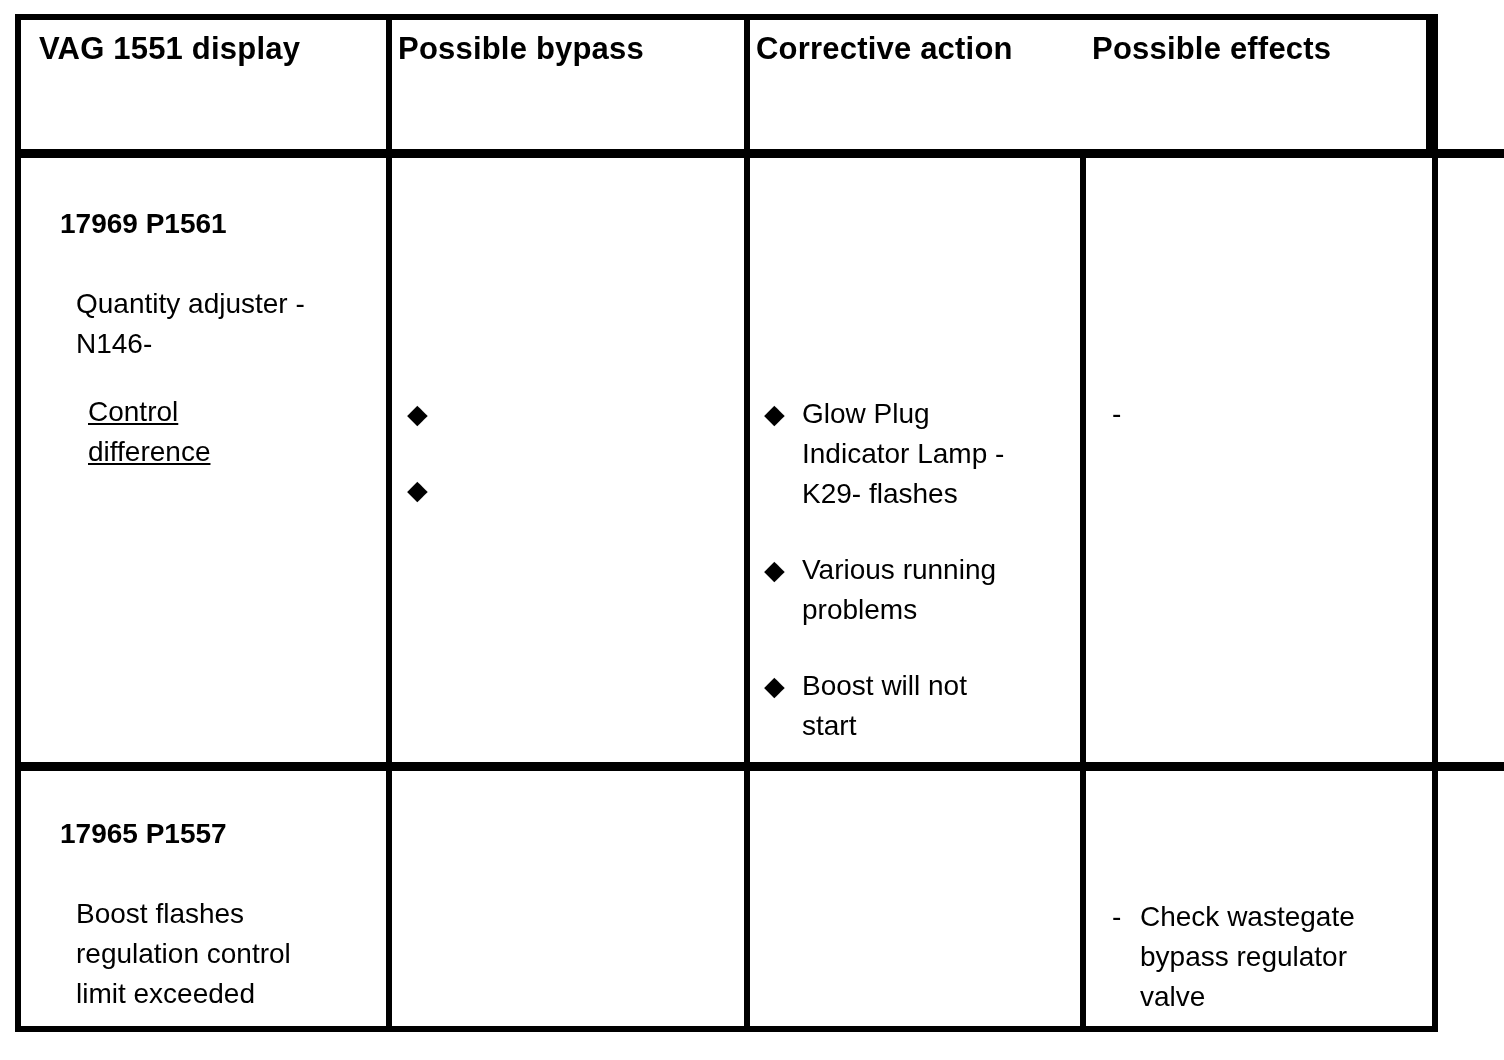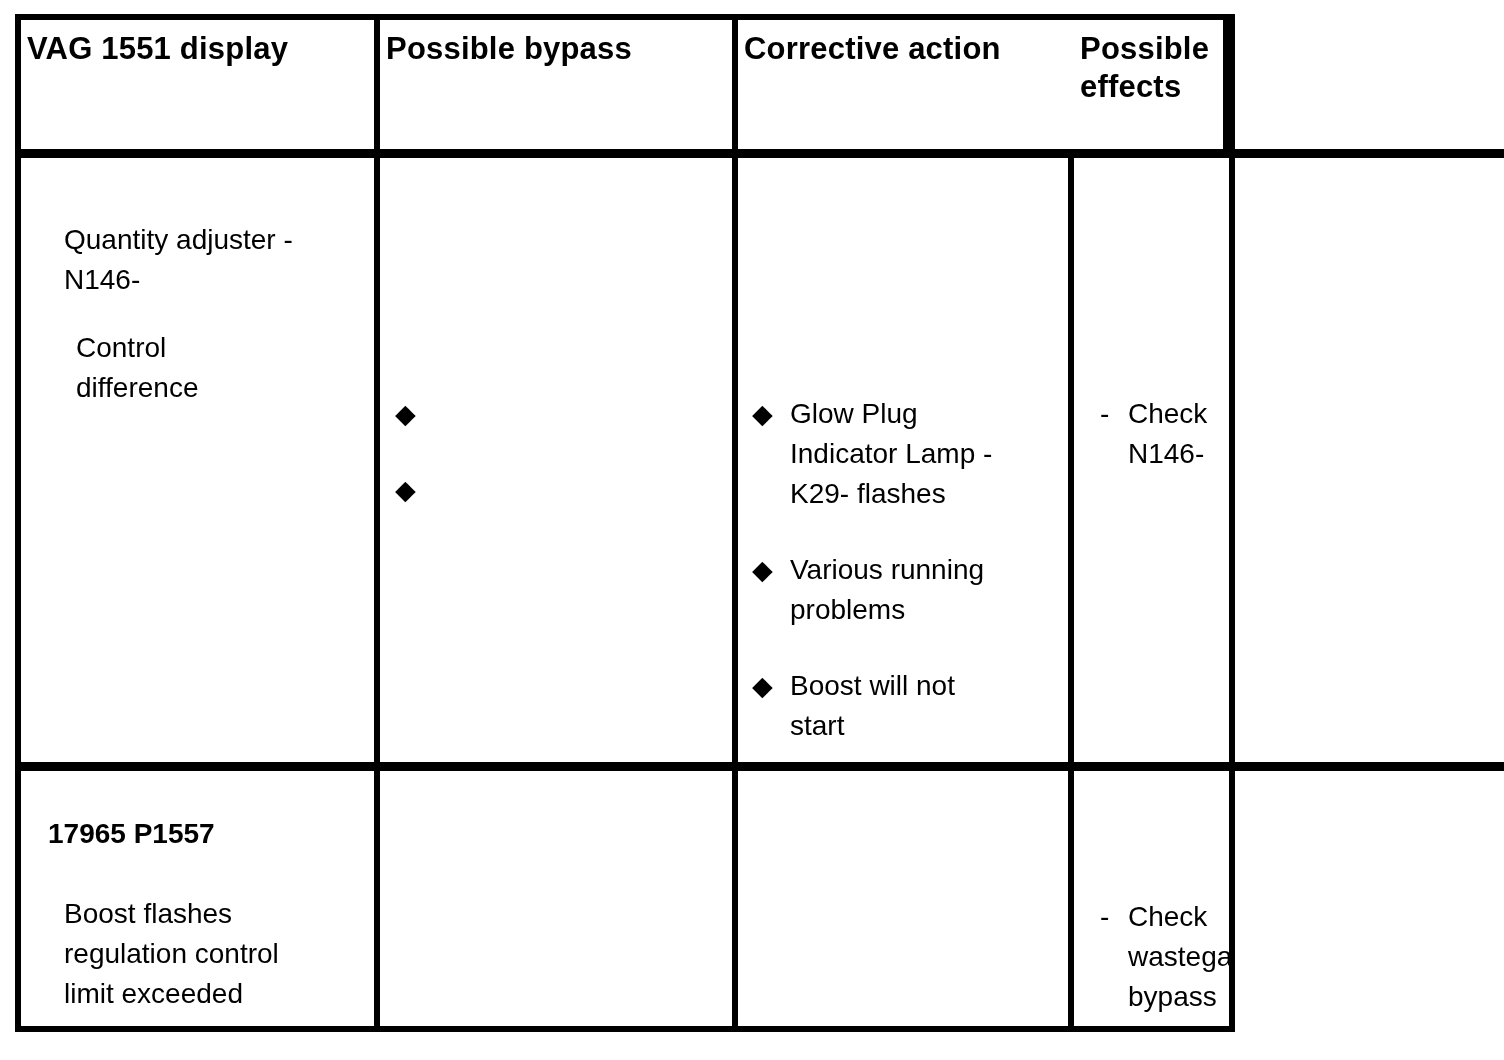--- a/index.html
+++ b/index.html
@@ -9,27 +9,28 @@
     height: 1060px;
     background: #ffffff;
     color: #000000;
     font-family: "Liberation Sans", sans-serif;
     overflow: hidden;
   }
   .vag-table {
     position: absolute;
     left: 15px;
     top: 14px;
-    width: 1220px;
+    width: 1423px;
     height: 1018px;
     box-sizing: border-box;
     border: 6px solid #000000;
     display: grid;
     grid-template-columns: 359px 358px 336px auto;
     grid-template-rows: 138px 614px auto;
+    padding-left: 12px;
   }
   .cell {
     box-sizing: border-box;
     overflow: hidden;
     font-size: 28px;
     line-height: 40px;
   }
   .cell.vline { border-right: 6px solid #000000; }
   .header-cell {
     font-weight: bold;
@@ -47,21 +48,21 @@
     background: #000000;
   }
   .hdivider.after-header { top: 149px; }
   .hdivider.after-row1  { top: 762px; }
 
   
   .r1c1 { padding: 46px 10px 0 27px; }
   .r2c1 { padding: 42px 10px 0 27px; }
   .fault-code { font-weight: bold; margin: 0 0 40px 0; }
   .fault-name { margin: 16px; white-space: pre-line; }
-  .fault-detail { margin: 28px 0 0 28px; white-space: pre-line; }
+  .fault-detail { margin: 28px 0 0 28px; white-space: pre-line; text-decoration: underline; }
 
   .r1c2 { padding: 236px 10px 0 15px; }
   .r1c3 { padding: 236px 10px 0 14px; }
   .r1c4 { padding: 236px 10px 0 26px; }
   .r2c4 { padding: 125px 10px 0 26px; }
 
   .bullet-item { display: flex; margin: 0 0 36px 0; }
   .bullet-item:last-child { margin-bottom: 0; }
   .bullet-icon {
     flex: none;
@@ -81,20 +82,21 @@
 <div class="page">
 
   <div class="vag-table">
 
     <div class="cell header-cell vline">VAG 1551 display</div>
     <div class="cell header-cell vline">Possible bypass</div>
     <div class="cell header-cell">Corrective action</div>
     <div class="cell header-cell vline">Possible effects</div>
 
     <div class="cell vline r1c1">
+      <p class="fault-code">17969 P1561</p>
       <p class="fault-name">Quantity adjuster -
 N146-</p>
       <p class="fault-detail">Control
 difference</p>
     </div>
 
     <div class="cell vline r1c2">
       <div class="bullet-item">
         <span class="bullet-icon">◆</span>
       </div>
@@ -118,21 +120,20 @@
       <div class="bullet-item">
         <span class="bullet-icon">◆</span>
         <span class="bullet-text">Boost will not
 start</span>
       </div>
     </div>
 
     <div class="cell r1c4">
       <div class="dash-item">
         <span class="dash-icon">-</span>
-        <span class="dash-text">Check N146-</span>
       </div>
     </div>
 
     <div class="cell vline r2c1">
       <p class="fault-code">17965 P1557</p>
       <p class="fault-name">Boost flashes
 regulation control
 limit exceeded</p>
     </div>
 

